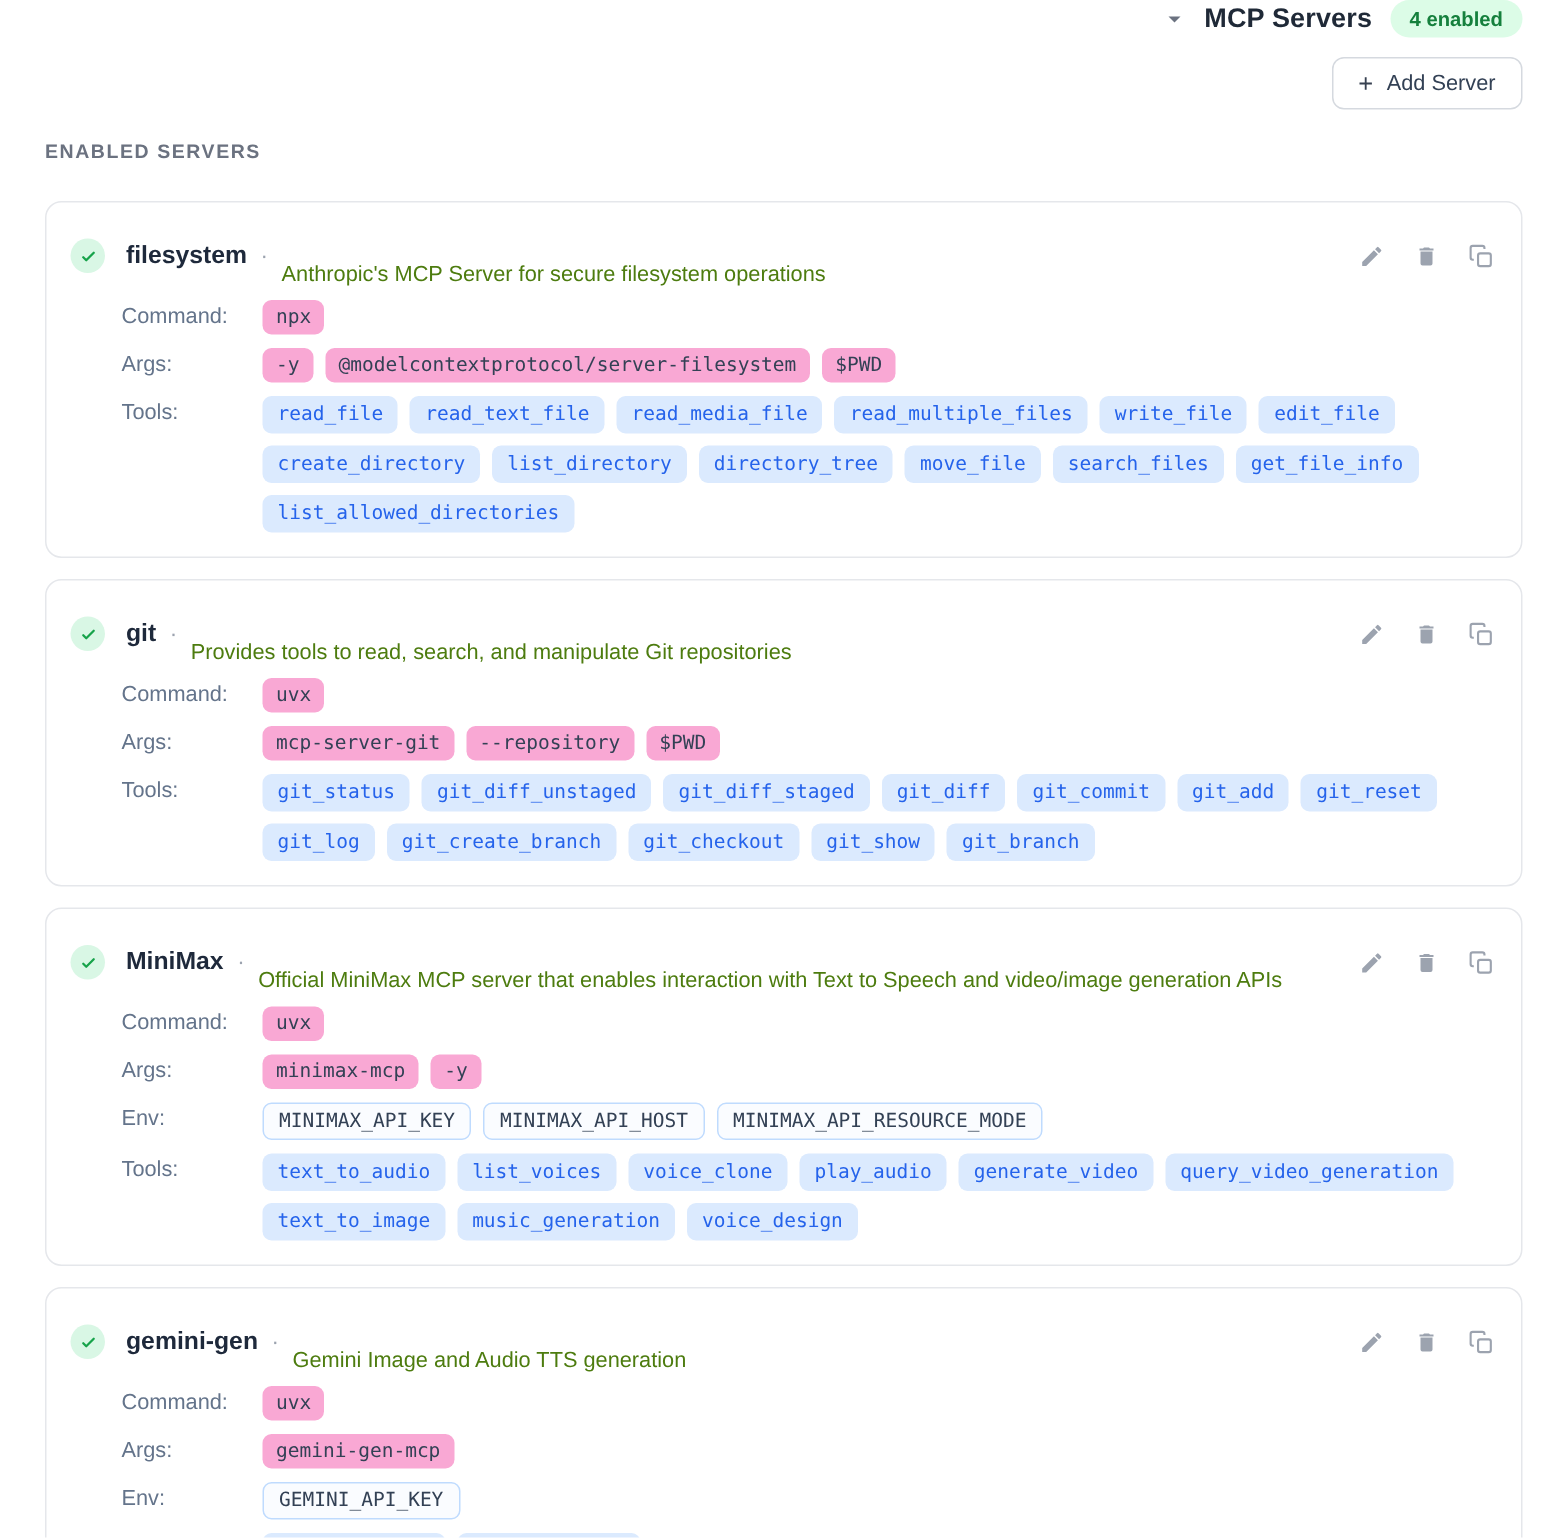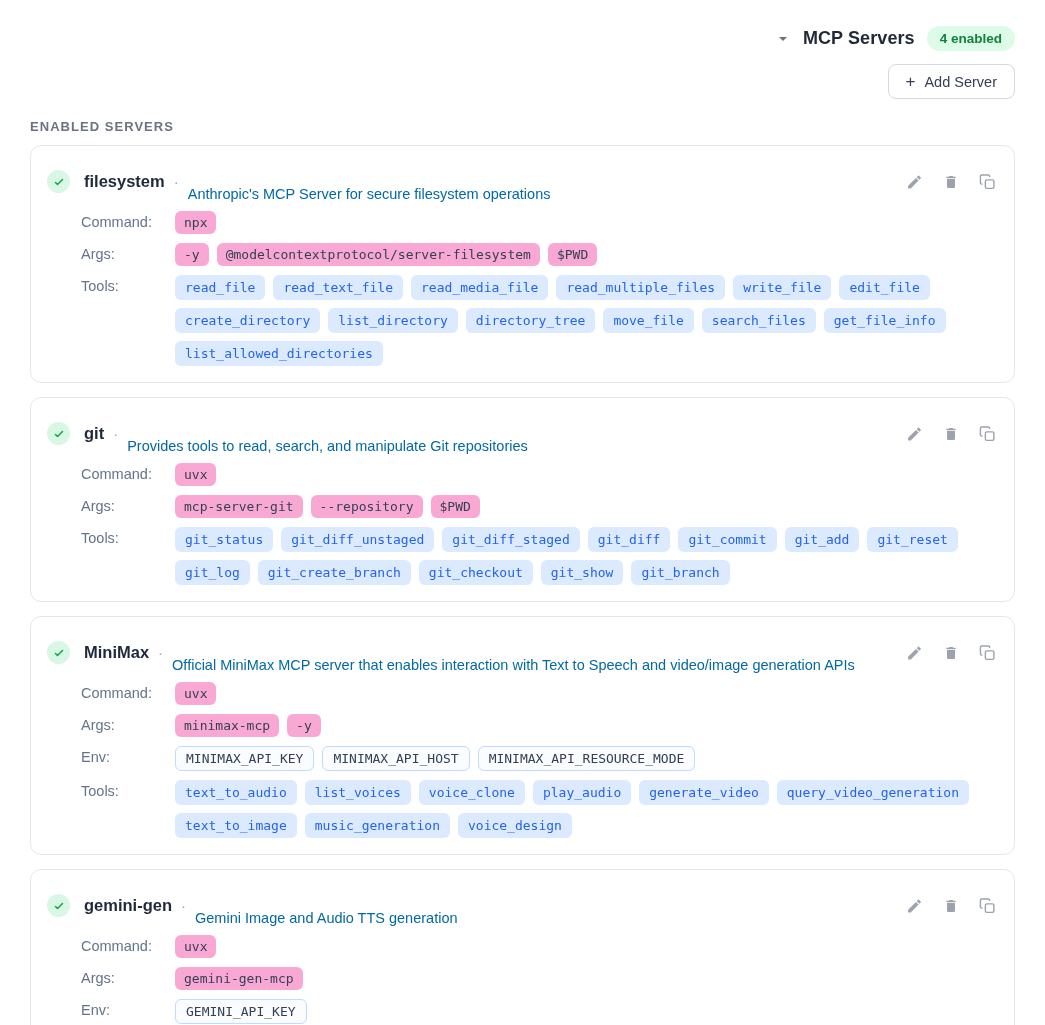--- a/index.html
+++ b/index.html
@@ -6,42 +6,41 @@
   body {
     width: 1045px; height: 1025px; overflow: hidden;
     font-family: "Liberation Sans", sans-serif;
     color: #1f2937;
     -webkit-font-smoothing: antialiased;
   }
   .wrap { padding: 0 30px; }
 
   
   .top-header {
-    padding-top: 26px;
     display: flex; justify-content: flex-end; align-items: center; gap: 12px;
   }
   .caret { color: #6b7280; display: inline-flex; cursor: pointer; padding: 2px; }
   .page-title { font-size: 18px; font-weight: 700; color: #1f2937; letter-spacing: .1px; }
   .badge {
     background: #dcfce7; color: #15803d;
     font-size: 13.5px; font-weight: 600;
     padding: 5px 13px; border-radius: 999px;
   }
   .btn-row { margin-top: 13px; display: flex; justify-content: flex-end; }
   .add-btn {
     display: inline-flex; align-items: center; gap: 9px;
     background: #ffffff; border: 1px solid #d5d9df; border-radius: 8px;
     padding: 8px 17px; font-size: 14.5px; color: #334155; font-weight: 500;
     font-family: "Liberation Sans", sans-serif; cursor: pointer;
   }
   .add-btn .plus { font-size: 17px; font-weight: 400; color: #374151; line-height: 1; }
 
   
   .section-label {
-    margin-top: 20px; margin-bottom: 11px;
+    margin-top: 20px; margin-bottom: 26px;
     font-size: 13px; font-weight: 700; letter-spacing: .08em;
     color: #6b7280; text-transform: uppercase;
   }
 
   
   .card {
     border: 1px solid #e5e7eb; border-radius: 11px;
     padding: 15px 16px 16px 16px; margin-bottom: 14px;
     background: #fff;
   }
@@ -49,21 +48,21 @@
     position: relative;
     display: flex; align-items: center; gap: 0;
     padding-right: 6px;
   }
   .check {
     flex: none; width: 23px; height: 23px; border-radius: 50%;
     background: #d9f7e5; display: inline-flex; align-items: center; justify-content: center;
   }
   .srv-name { margin-left: 14px; font-size: 16.5px; font-weight: 700; color: #1e293b; white-space: nowrap; }
   .dot { margin: 0 9px; color: #9ca3af; font-size: 15px; }
-  .srv-desc { font-size: 14.5px; color: #0369a1; white-space: nowrap; overflow: visible; margin-top: 25px; }
+  .srv-desc { font-size: 14.5px; color: #4d7c0f; white-space: nowrap; overflow: visible; margin-top: 25px; }
   .actions {
     position: absolute; right: 0; top: 50%; transform: translateY(-50%);
     display: flex; align-items: center; gap: 16px;
   }
   .icon-btn {
     background: none; border: none; padding: 2px; margin: 0; cursor: pointer;
     display: inline-flex; color: #9ca3af;
   }
 
   .rows { margin-left: 34px; }

